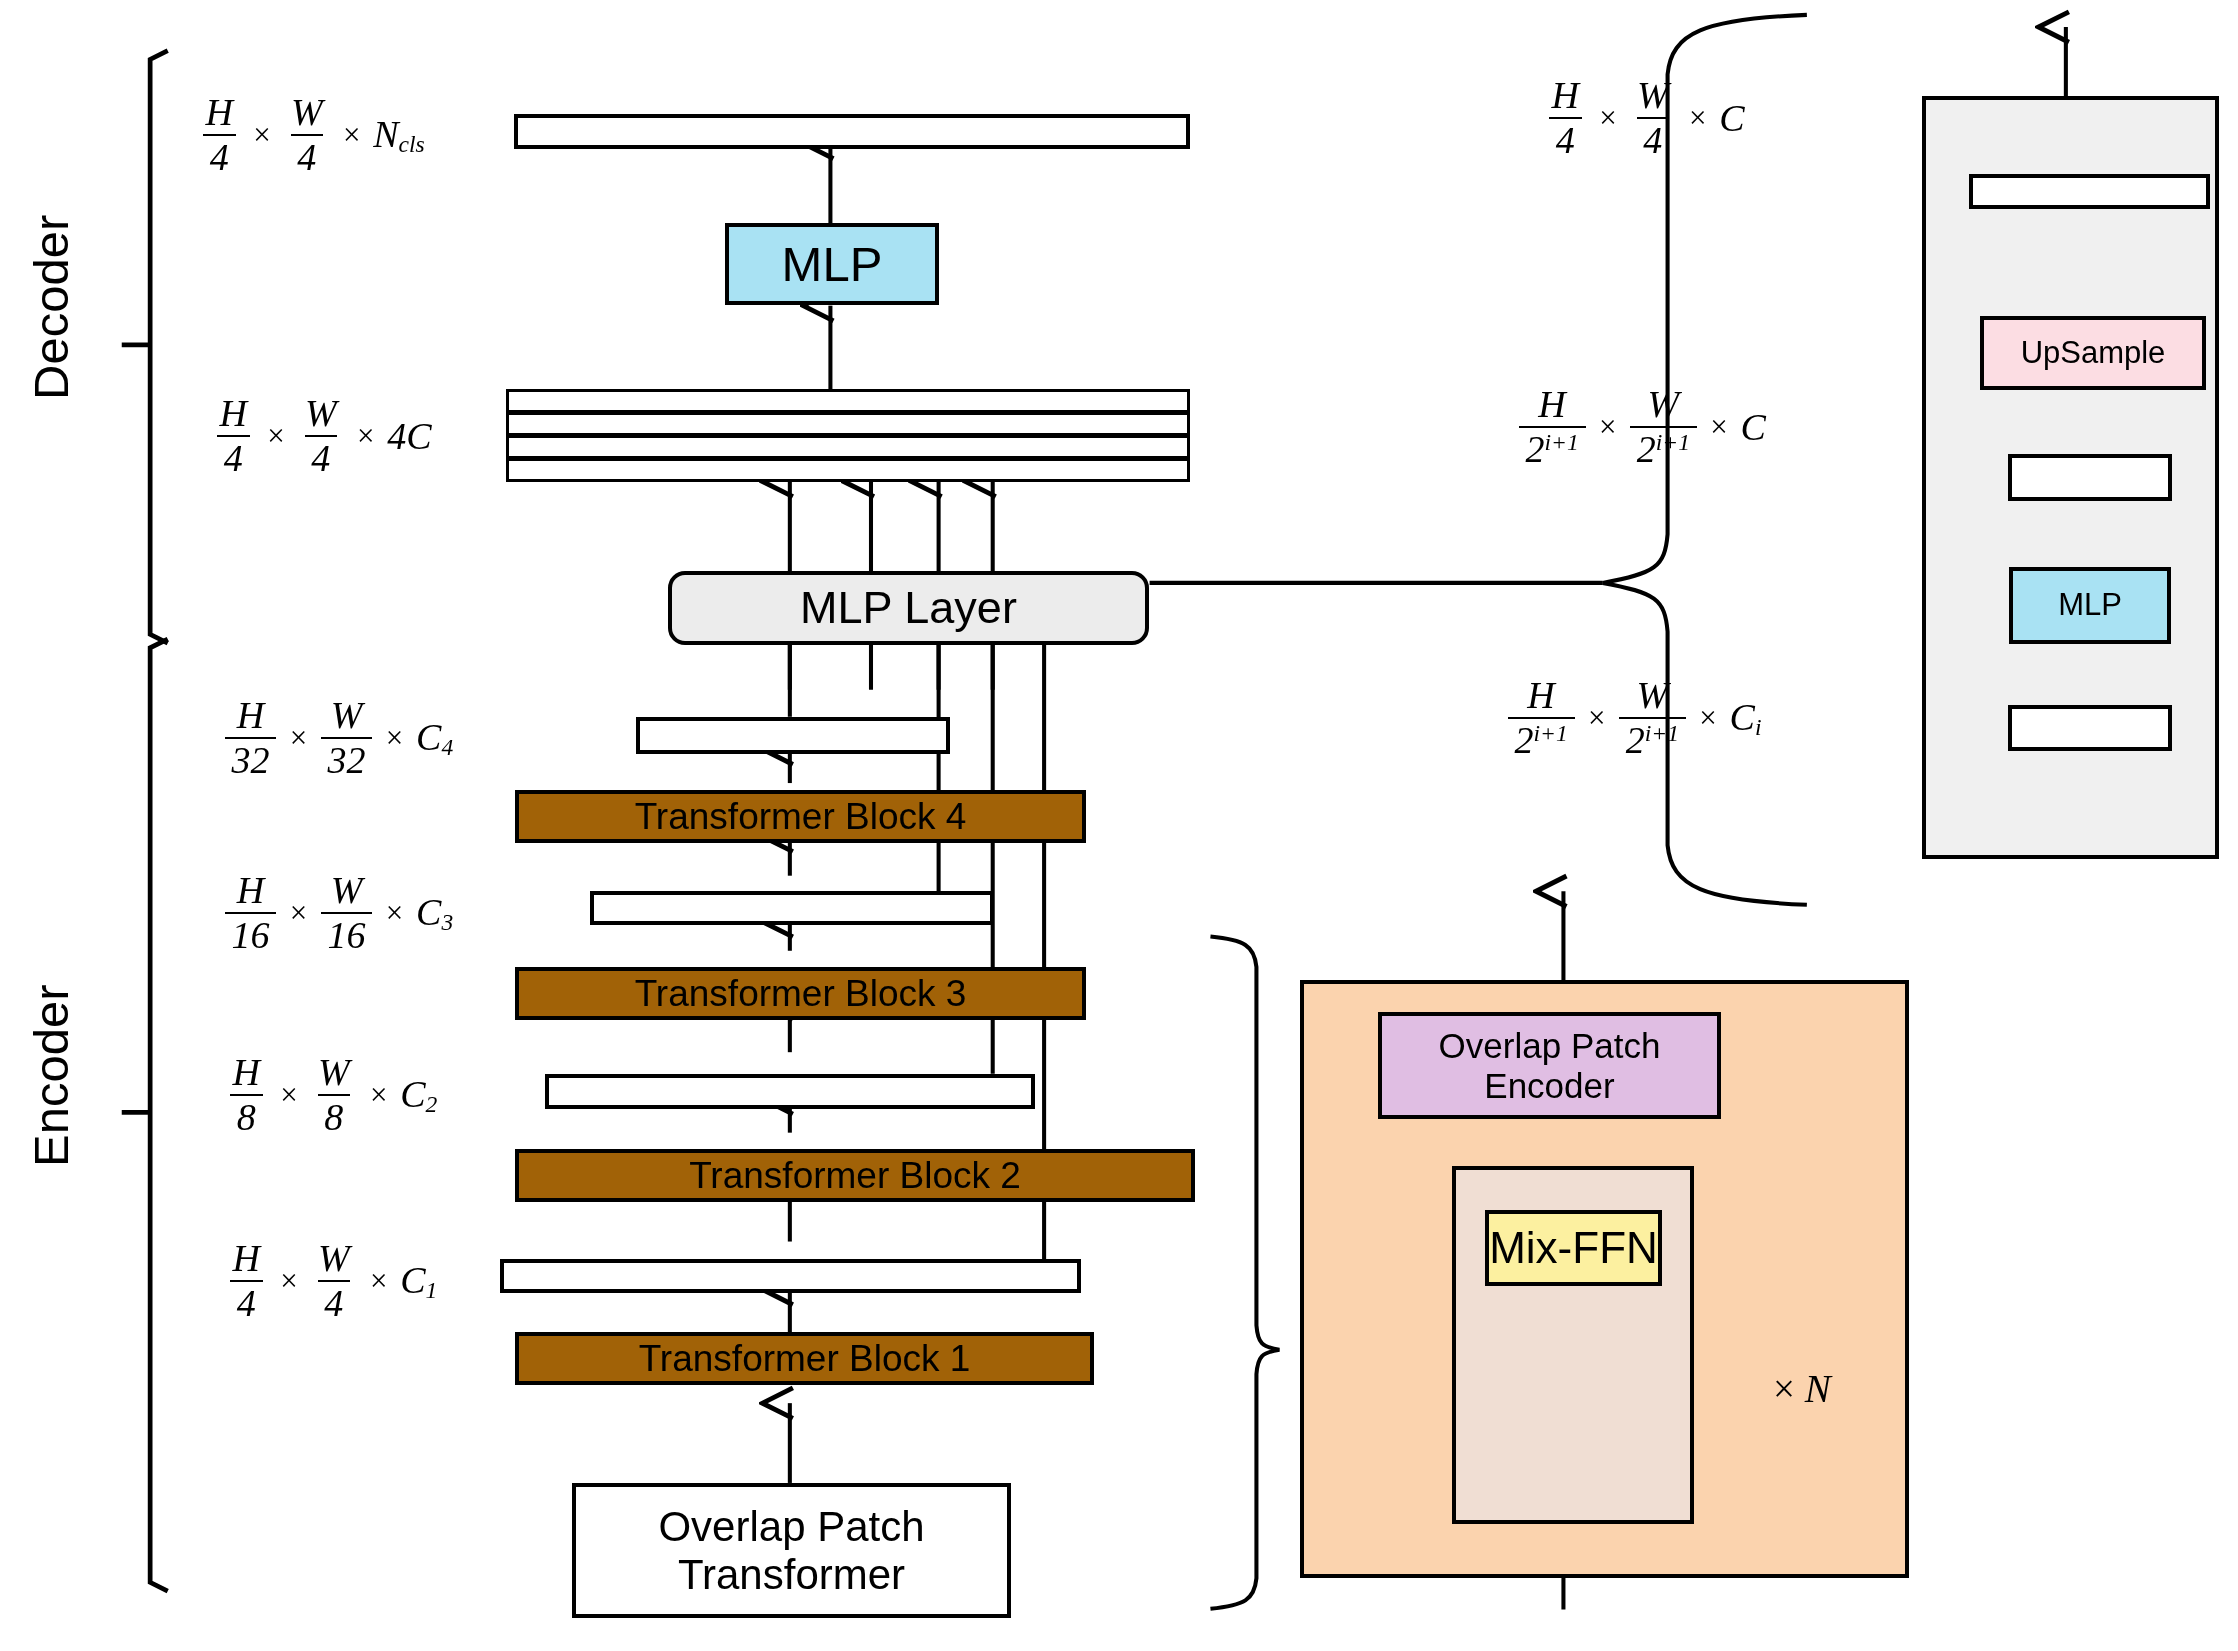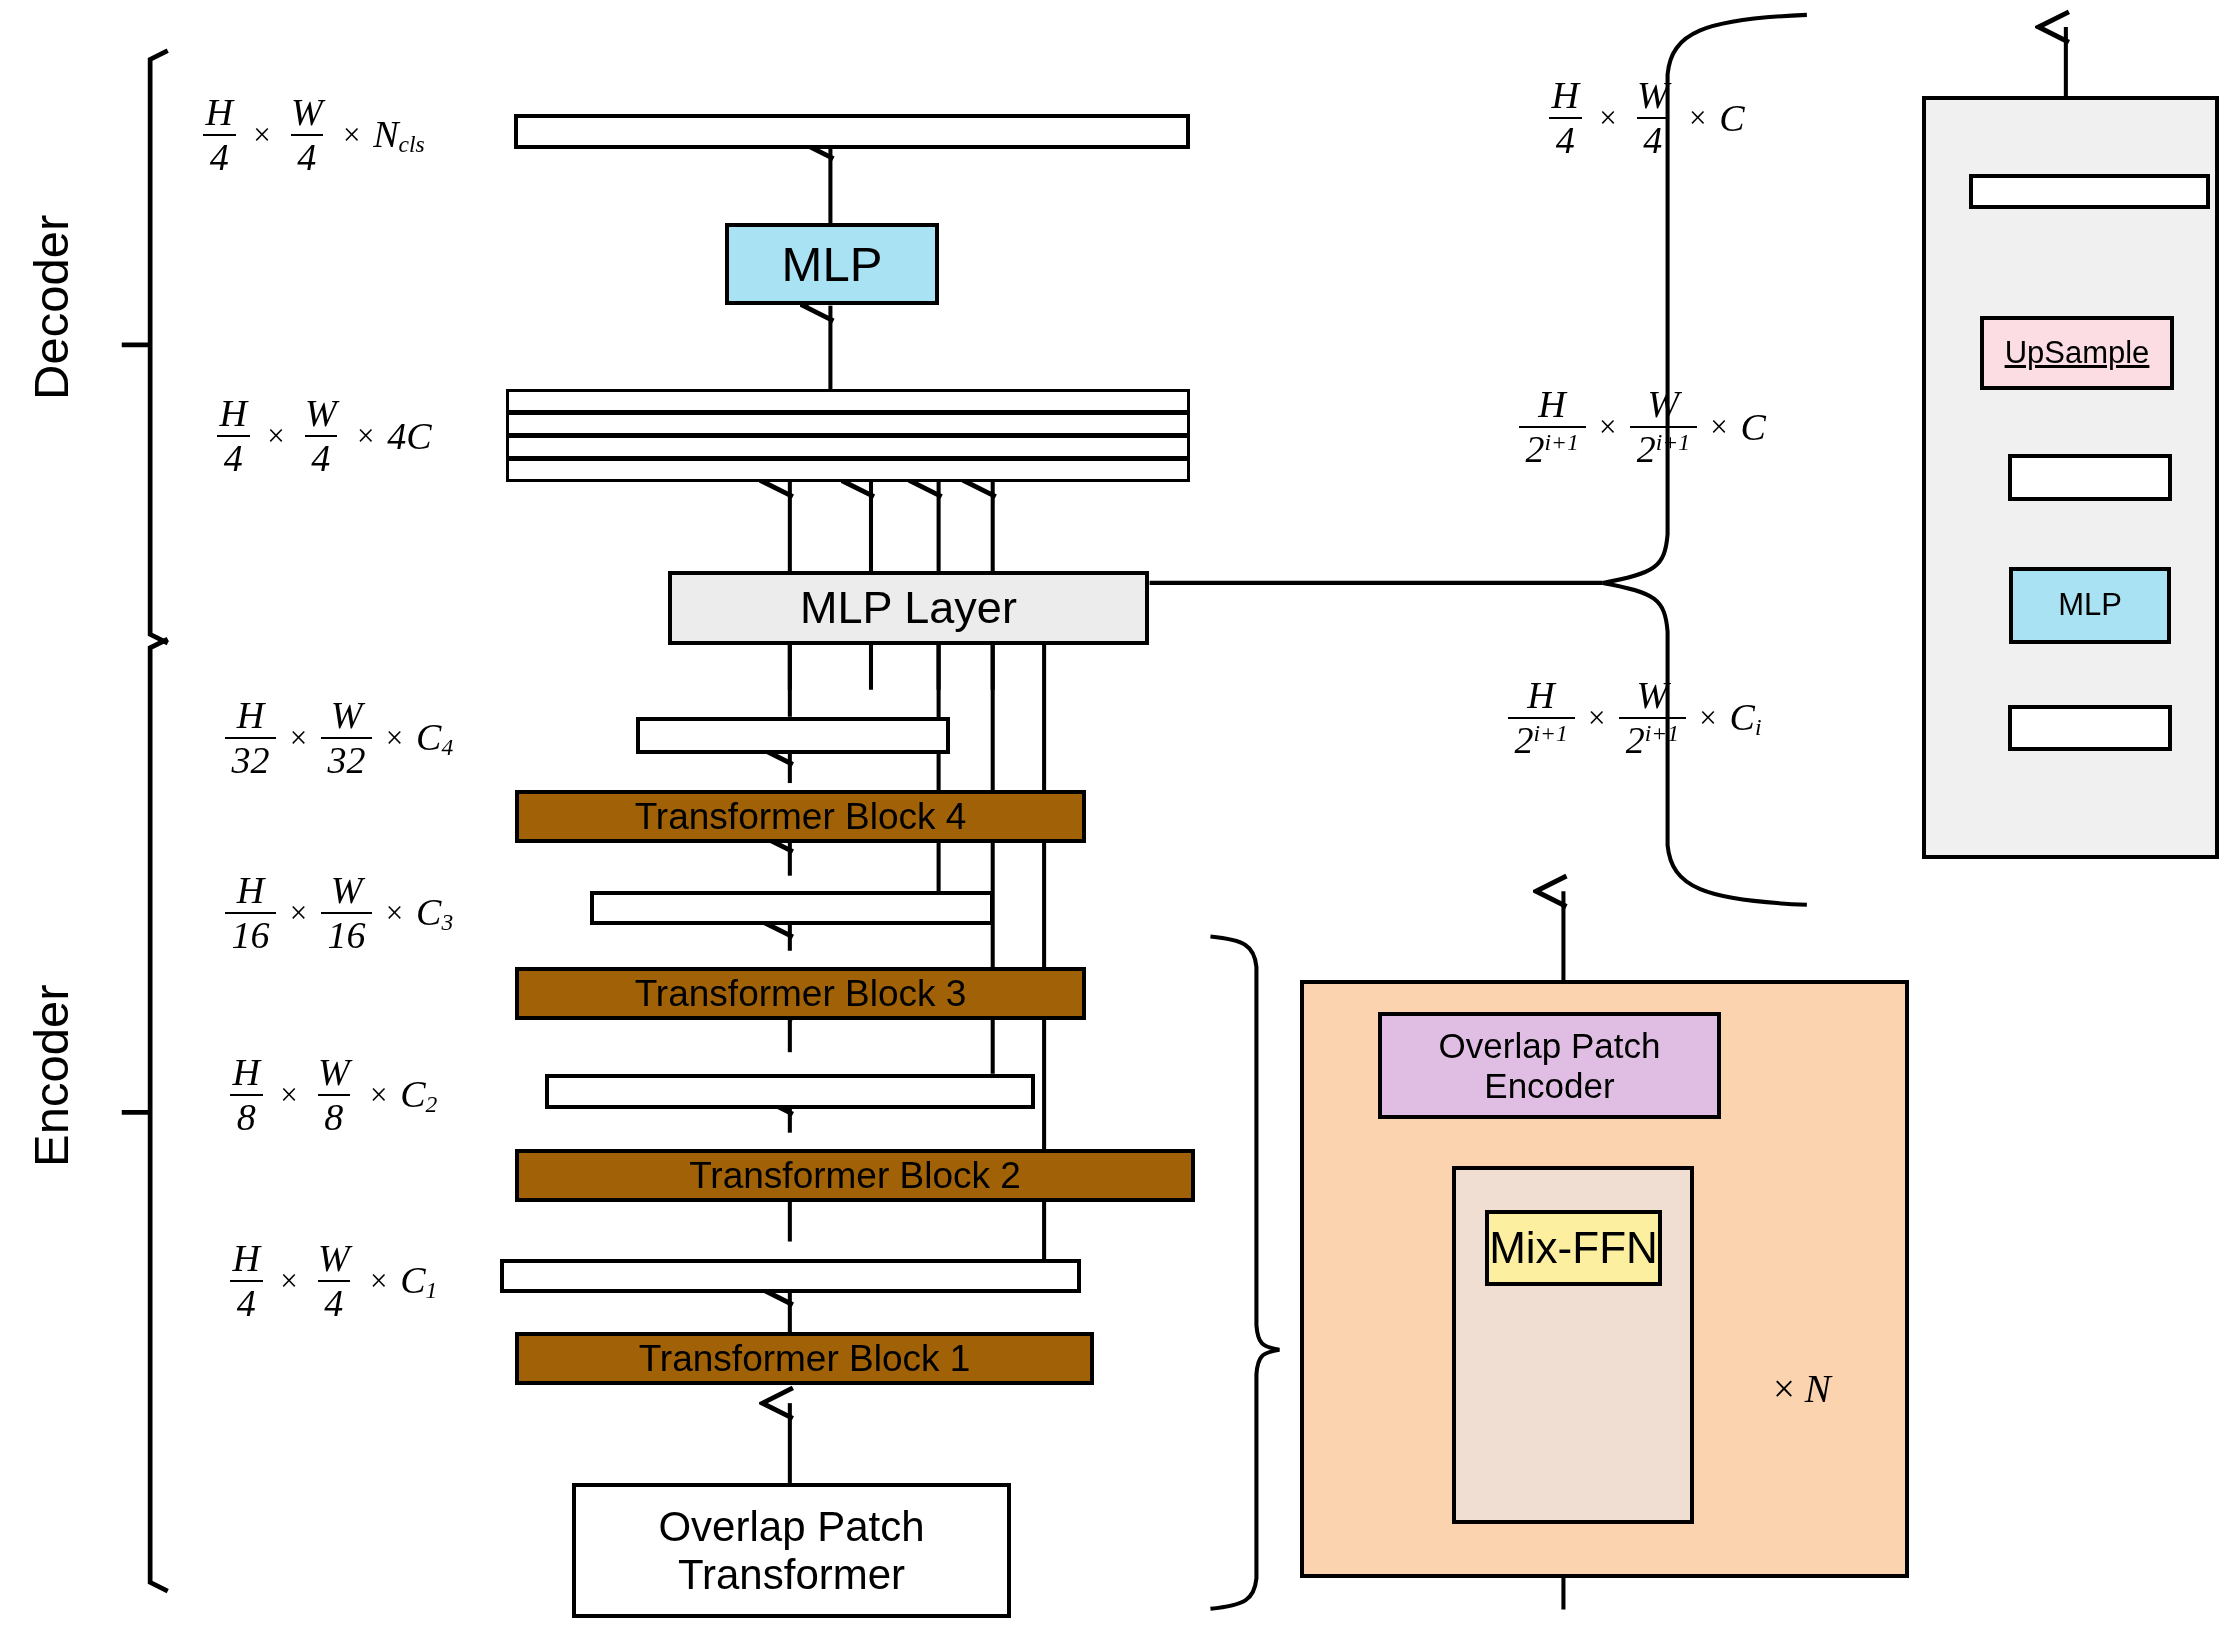--- a/index.html
+++ b/index.html
@@ -229,21 +229,21 @@
       </span>
     <span class="times">×</span>
     <span class="frac">
         <span class="num">W</span>
         <span class="den">4</span>
       </span>
     <span class="times">×</span>
     <span class="sym">4C</span>
   </div>
 
-  <div class="abs box c-grey t-mlplayer" style="left:668px; top:571px; width:481px; height:74px;">MLP Layer</div>
+  <div class="abs box c-grey t-mlplayer" style="left:668px; top:571px; width:481px; height:74px;border-radius:17px;">MLP Layer</div>
 
   <div class="abs barbox" style="left:636px; top:717px; width:314px; height:37px;"></div>
 
   <div class="math" style="left:222px; top:696px;">
     <span class="frac">
         <span class="num">H</span>
         <span class="den">32</span>
       </span>
     <span class="times">×</span>
     <span class="frac">
@@ -332,21 +332,21 @@
   <div class="xN" style="left:1773px; top:1366px;">
     <span class="nf">×</span>
     <span class="n">N</span>
   </div>
 
   <div class="abs" style="left:1922px; top:96px; width:297px; height:763px;
               border:4px solid #000; background:#F0F0F0; box-sizing:border-box;"></div>
 
   <div class="abs barbox" style="left:1969px; top:174px; width:241px; height:35px;"></div>
 
-  <div class="abs box c-pink t-ups" style="left:1980px; top:316px; width:194px; height:74px;text-decoration:underline;">UpSample</div>
+  <div class="abs box c-pink t-ups" style="left:1980px; top:316px; width:226px; height:74px;">UpSample</div>
 
   <div class="abs barbox" style="left:2008px; top:454px; width:164px; height:47px;"></div>
 
   <div class="abs box c-blue t-mlp2" style="left:2009px; top:567px; width:162px; height:77px;">MLP</div>
 
   <div class="abs barbox" style="left:2008px; top:705px; width:164px; height:46px;"></div>
 
   <div class="math" style="left:1542px; top:76px;">
     <span class="frac">
         <span class="num">H</span>

